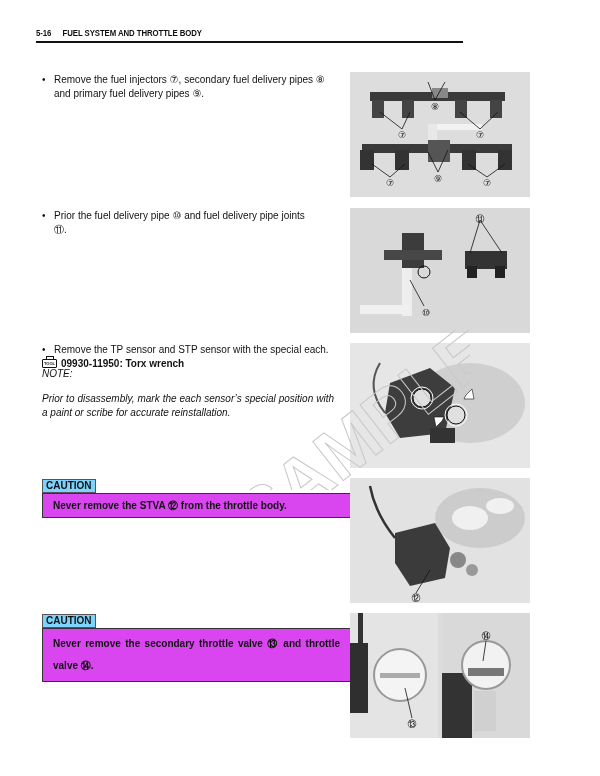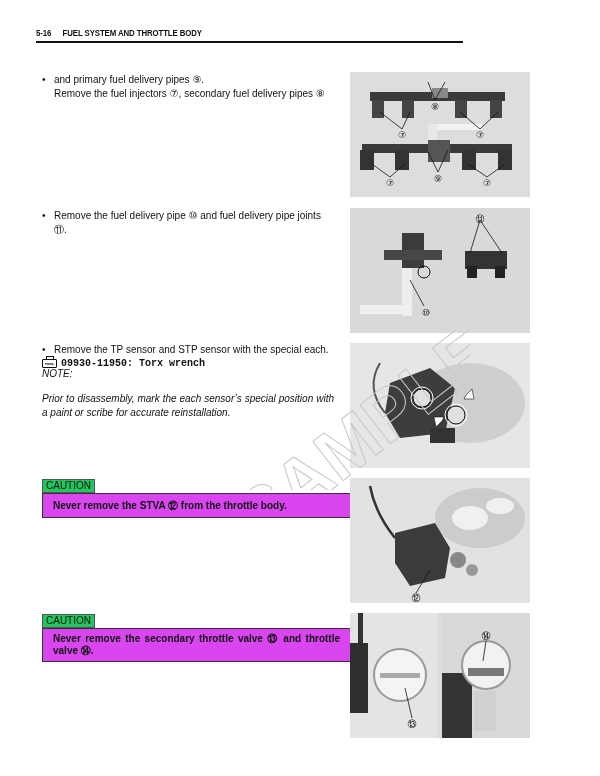--- a/index.html
+++ b/index.html
@@ -7,29 +7,29 @@
          font-family: "Liberation Sans", sans-serif; color: #111; }
   .header { position: absolute; left: 36px; top: 28px; width: 427px; }
   .header-text { font-family: "Liberation Sans", sans-serif; font-weight: bold; font-size: 8.5px;
                  letter-spacing: -0.1px; transform: scaleX(0.92); transform-origin: left; white-space: nowrap; }
   .header-text .pg { margin-right: 10px; }
   .header-rule { height: 2px; background: #111; margin-top: 3px; width: 427px; }
   .bullet-item { position: absolute; left: 42px; width: 295px; font-size: 10px; line-height: 14px; }
   .bullet-item .dot { position: absolute; left: 0; top: 0; }
   .bullet-item .body { padding-left: 12px; display: block; }
 
-  .tool-line { position: absolute; left: 42px; top: 358px; font-size: 10px; font-weight: bold; display: flex; align-items: center; font-family: Liberation Mono, monospace; }
+  .tool-line { position: absolute; left: 42px; top: 358px; font-size: 10px; font-weight: bold; display: flex; align-items: center; }
   .tool-icon { width: 15px; height: 9px; border: 1.4px solid #111; border-radius: 1px; margin-right: 4px; position: relative;
                font-size: 4px; font-weight: bold; display: flex; align-items: center; justify-content: center; line-height: 1; box-sizing: border-box; }
   .tool-icon::before { content: ""; position: absolute; top: -4px; left: 3px; width: 6px; height: 3px; border: 1.2px solid #111; border-bottom: none; }
 
   .note-label { position: absolute; left: 42px; top: 368px; font-size: 10px; font-style: italic; }
   .note-body { position: absolute; left: 42px; top: 392px; width: 292px; font-size: 10px; font-style: italic; line-height: 14px; text-align: justify; }
 
-  .caution-label { position: absolute; left: 42px; border: 1px solid #555; padding: 0 3px; font-size: 10px; font-weight: normal; line-height: 12px; background: #22c55e; }
+  .caution-label { position: absolute; left: 42px; border: 1px solid #555; padding: 0 3px; font-size: 10px; font-weight: bold; line-height: 12px; background: #7dd3fc; }
   .caution-box { position: absolute; left: 42px; width: 287px; border: 1.5px solid #333; padding: 4px 10px; font-size: 10px; font-weight: bold; line-height: 15px; text-align: justify; background: #d946ef; }
 
   .photo { position: absolute; left: 350px; width: 180px; height: 125px; background: #dcdcdc; overflow: hidden; }
   .photo svg { display: block; }
   .callout { font-family: "DejaVu Sans", sans-serif; }
 
   .watermark { position: absolute; left: 170px; top: 330px; width: 300px; height: 160px; pointer-events: none; }
 </style>
 </head>
 <body>
@@ -37,48 +37,48 @@
 <div class="header">
   <div class="header-text">
     <span class="pg">5-16</span>
     <span>FUEL SYSTEM AND THROTTLE BODY</span>
   </div>
   <div class="header-rule"></div>
 </div>
 
 <div class="bullet-item" style="top:73px;">
   <span class="dot">•</span>
+  <span class="body">Remove the fuel injectors ⑦, secondary fuel delivery pipes ⑧</span>
   <span class="body">and primary fuel delivery pipes ⑨.</span>
-  <span class="body">Remove the fuel injectors ⑦, secondary fuel delivery pipes ⑧</span>
 </div>
 
 <div class="bullet-item" style="top:209px;">
   <span class="dot">•</span>
-  <span class="body">Remove the fuel delivery pipe ⑩  and fuel delivery pipe joints</span>
+  <span class="body">Prior the fuel delivery pipe ⑩  and fuel delivery pipe joints</span>
   <span class="body">⑪.</span>
 </div>
 
 <div class="bullet-item" style="top:343px;">
   <span class="dot">•</span>
   <span class="body">Remove the TP sensor and STP sensor with the special each.</span>
 </div>
 
 <div class="tool-line">
   <span class="tool-icon">TOOL</span>
   <span>09930-11950: Torx wrench</span>
 </div>
 
 <div class="note-label">NOTE:</div>
 <div class="note-body">Prior to disassembly, mark the each sensor’s special position with a paint or scribe for accurate reinstallation.</div>
 
 <div class="caution-label" style="top:479px;">CAUTION</div>
 <div class="caution-box" style="top:493px;">Never remove the STVA ⑫ from the throttle body.</div>
 
 <div class="caution-label" style="top:614px;">CAUTION</div>
-<div class="caution-box" style="top:628px; line-height:12px;">Never remove the secondary throttle valve ⑬ and throttle valve ⑭.</div>
+<div class="caution-box" style="top:628px; line-height:22px;">Never remove the secondary throttle valve ⑬ and throttle valve ⑭.</div>
 
 <div class="photo" style="top:72px;">
   <svg width="180" height="125" viewBox="0 0 180 125">
     <rect width="180" height="125" fill="#dddddd"></rect>
 
     <rect x="20" y="20" width="135" height="9" fill="#3a3a3a"></rect>
     <rect x="22" y="28" width="12" height="18" fill="#444"></rect>
       <rect x="52" y="28" width="12" height="18" fill="#444"></rect>
     <rect x="105" y="28" width="12" height="18" fill="#444"></rect>
       <rect x="140" y="28" width="12" height="18" fill="#444"></rect>

